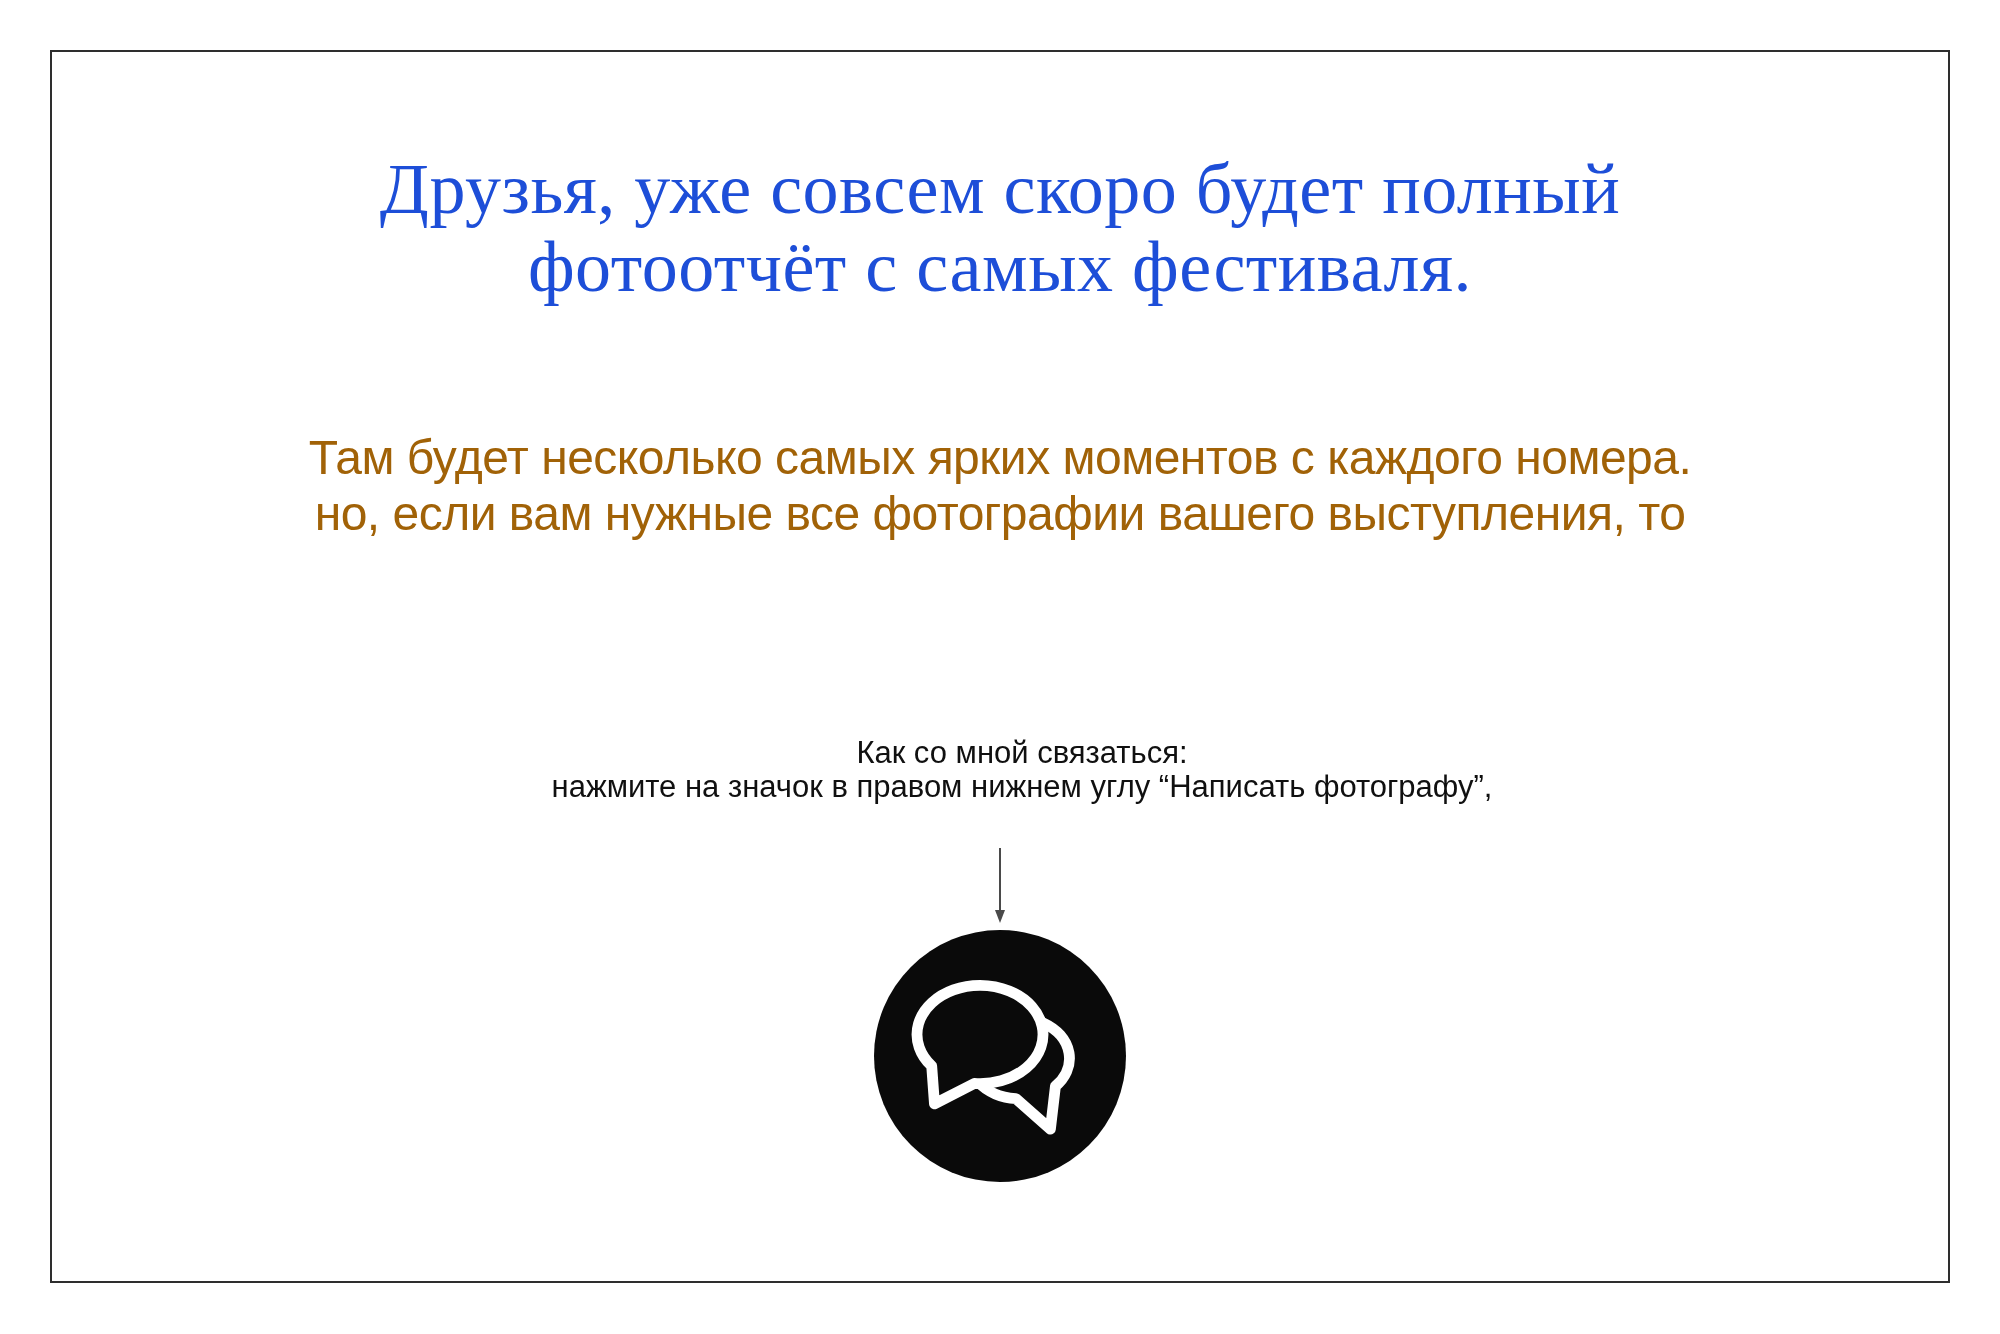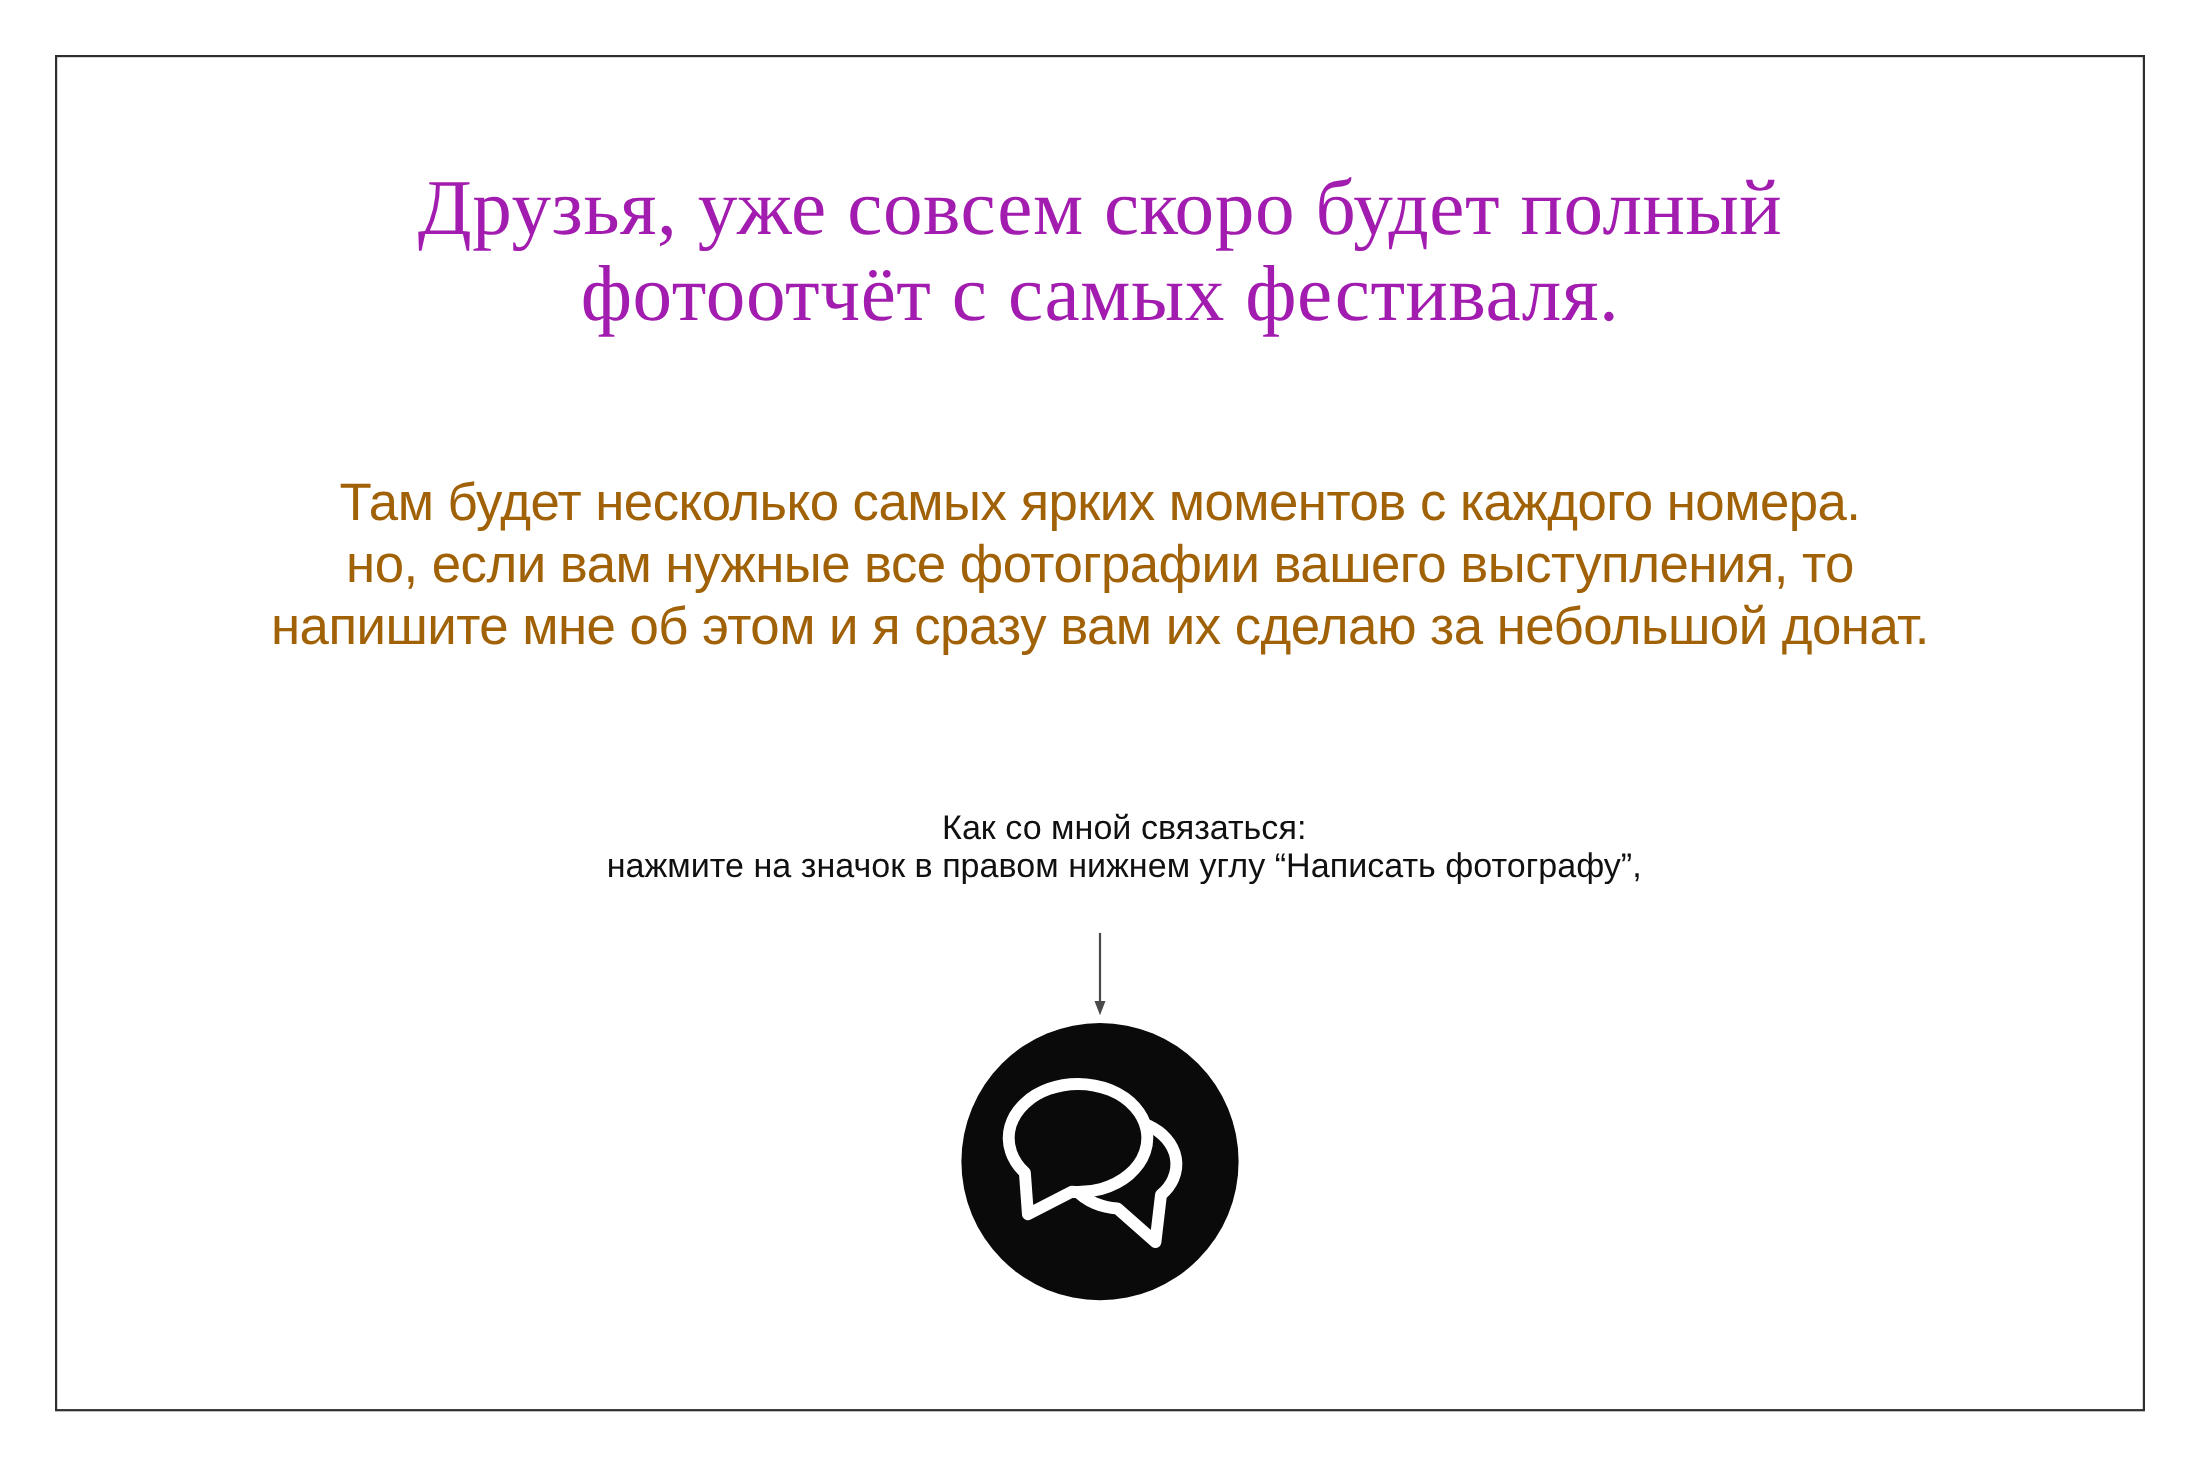--- a/index.html
+++ b/index.html
@@ -76,29 +76,28 @@
     height: 100%;
   }
 </style>
 </head>
 <body>
 
 <div class="canvas">
 
   <div class="frame" style="border-color: rgb(46, 46, 46);"></div>
 
-  <div class="heading" style="color: #a21caf;">
+  <div class="heading" style="color: #1d4ed8;">
     <div>Друзья, уже совсем скоро будет полный</div>
     <div>фотоотчёт с самых фестиваля.</div>
   </div>
 
   <div class="paragraph" style="color: #a16207;">
     <div>Там будет несколько самых ярких моментов с каждого номера.</div>
     <div>но, если вам нужные все фотографии вашего выступления, то</div>
-    <div>напишите мне об этом и я сразу вам их сделаю за небольшой донат.</div>
   </div>
 
   <div class="contact" style="color: rgb(16, 16, 16);">
     <div>Как со мной связаться:</div>
     <div>нажмите на значок в правом нижнем углу “Написать фотографу”,</div>
   </div>
 
   <svg class="down-arrow" width="18" height="76" viewBox="0 0 18 76">
     <line x1="9" y1="0" x2="9" y2="64" stroke-width="2" stroke="#4a4a4a"></line>
     <polygon points="4,62 14,62 9,75" fill="#4a4a4a"></polygon>

